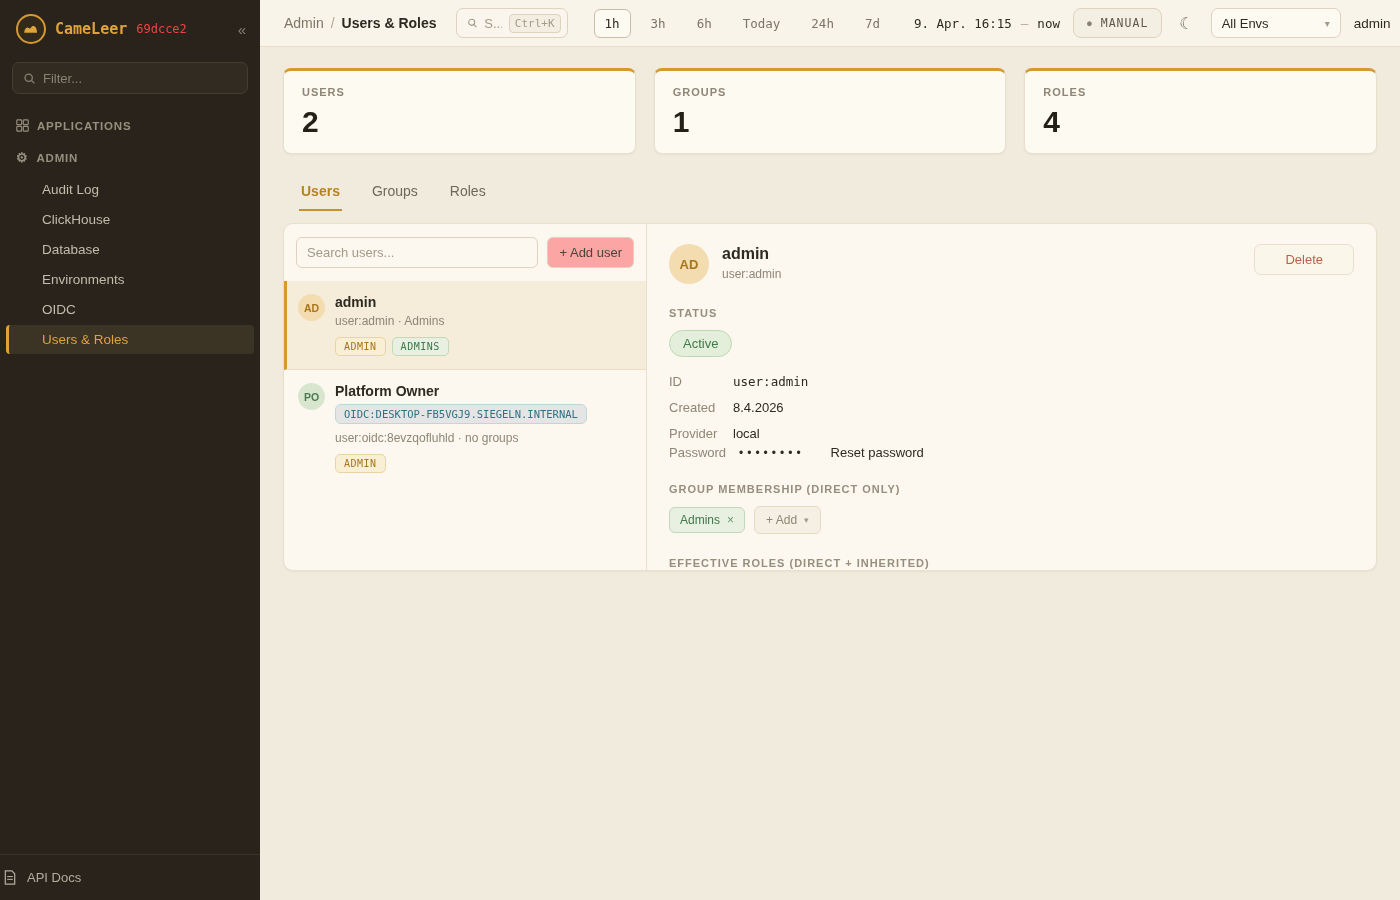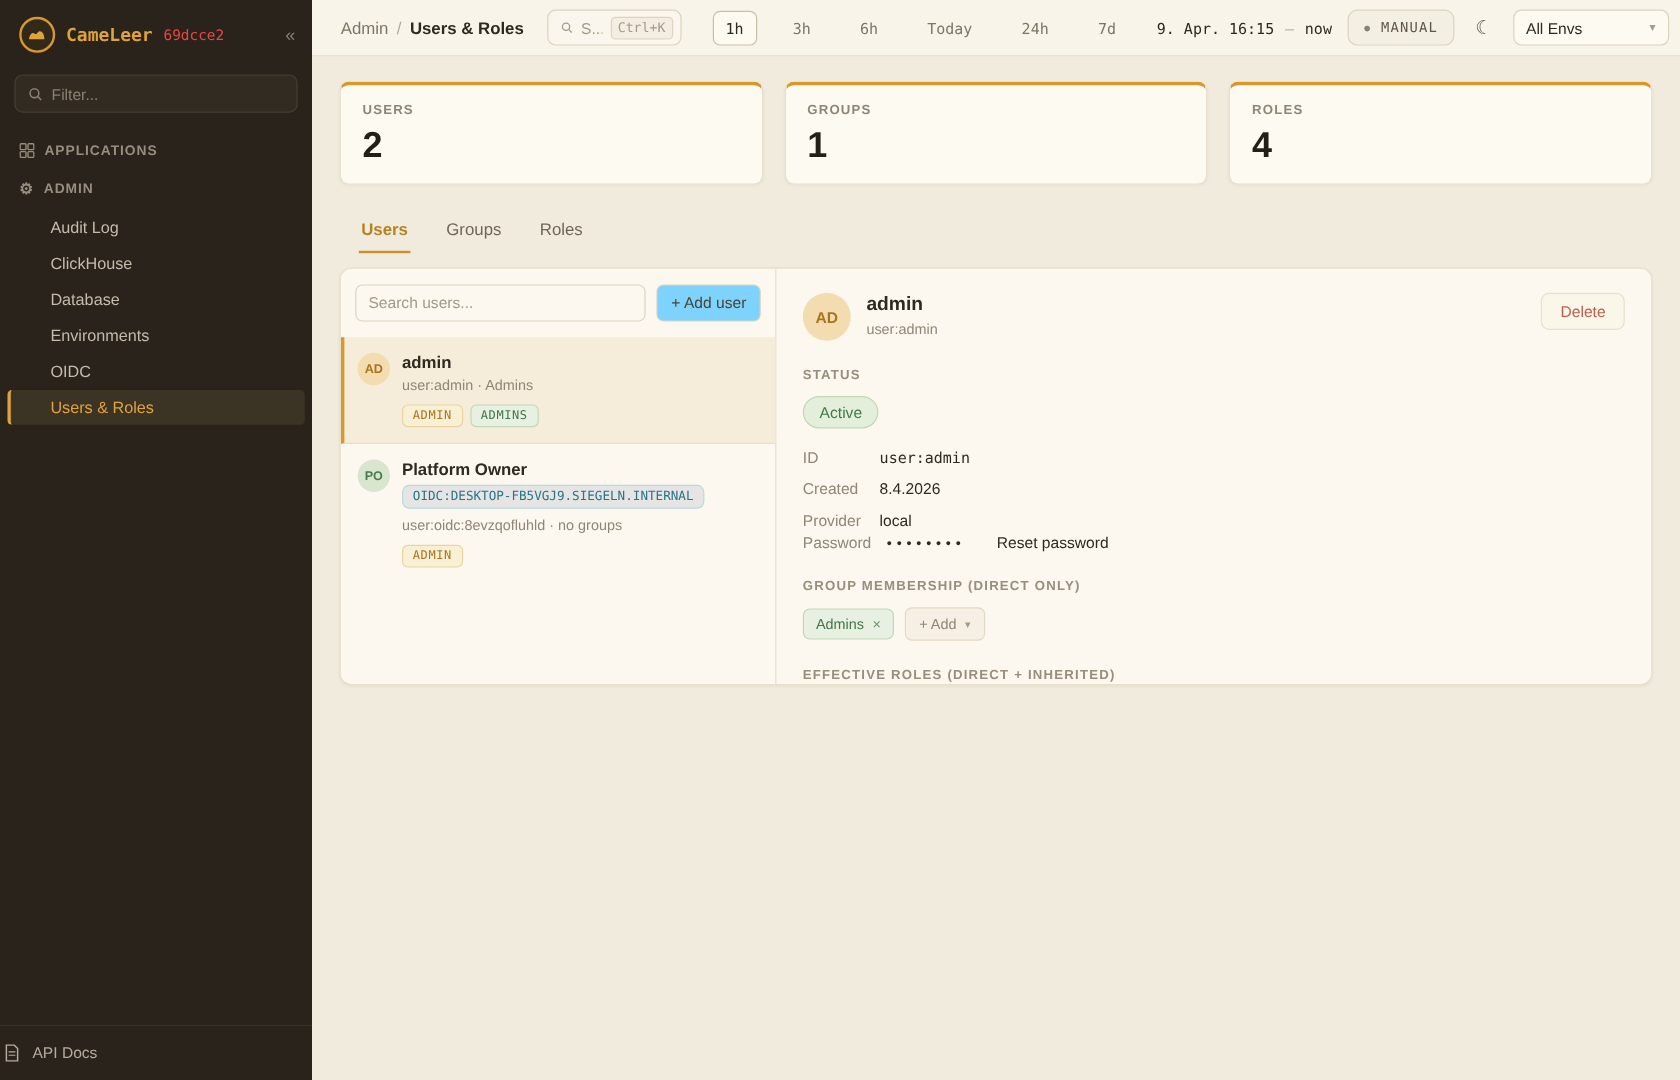--- a/index.html
+++ b/index.html
@@ -79,21 +79,21 @@
     display: flex; align-items: center; gap: 7px; padding: 0 6px 0 10px;
     width: 112px; cursor: pointer; margin-left: 6px;
   }
   .gs-ph { color: #a39a88; font-size: 13px; overflow: hidden; white-space: nowrap; }
   .global-search kbd {
     font-family: "DejaVu Sans Mono", monospace; font-size: 11px; color: #a39a88;
     border: 1px solid #ddd3bf; border-radius: 4px; padding: 2px 5px; background: #f3eee1;
     white-space: nowrap;
   }
   .v-divider { width: 1px; height: 23px; background: #ddd3bf; }
-  .time-ranges { display: flex; align-items: center; gap: 19px; }
+  .time-ranges { display: flex; align-items: center; gap: 9px; }
   .tr-btn {
     font-family: "DejaVu Sans Mono", monospace; font-size: 12.5px; color: #7d7566;
     padding: 6px 10px; border-radius: 6px; border: 1px solid transparent;
     background: transparent; cursor: pointer;
   }
   .tr-btn.active { background: #fdfaf2; border-color: #c9bfa8; color: #2e2921; }
   .time-display {
     font-family: "DejaVu Sans Mono", monospace; font-size: 12.5px; color: #2e2921;
     display: flex; align-items: center; gap: 9px; margin-left: 10px; white-space: nowrap;
   }
@@ -145,21 +145,21 @@
   .list-panel { width: 363px; min-width: 363px; border-right: 1px solid #e8dfcc; display: flex; flex-direction: column; }
   .list-toolbar { display: flex; gap: 9px; padding: 13px 12px; }
   .user-search {
     flex: 1; height: 31px; border: 1px solid #ddd3bf; border-radius: 6px; background: #fcf8ef;
     padding: 0 10px; font-size: 13px; color: #4a4337; outline: none;
     font-family: "Liberation Sans", sans-serif;
   }
   .user-search::placeholder { color: #a39a88; }
   .add-user-btn {
     height: 31px; padding: 0 11px; border: 1px solid #ddd3bf; border-radius: 6px;
-    background: #7dd3fc; font-size: 13px; color: #4a4337; cursor: pointer; white-space: nowrap;
+    background: #fca5a5; font-size: 13px; color: #4a4337; cursor: pointer; white-space: nowrap;
     font-family: "Liberation Sans", sans-serif;
   }
   .user-item {
     display: flex; gap: 10px; padding: 13px 14px 13px 11px;
     border-left: 3px solid transparent; cursor: pointer;
   }
   .user-item.selected { background: #f5edda; border-left-color: #d6992e; border-bottom: 1px solid #eadfc8; }
   .u-avatar {
     width: 27px; height: 27px; border-radius: 50%; flex-shrink: 0;
     display: flex; align-items: center; justify-content: center;
@@ -187,21 +187,21 @@
   .detail-panel { flex: 1; padding: 20px 22px; overflow: hidden; }
   .detail-head { display: flex; align-items: flex-start; gap: 13px; }
   .d-avatar {
     width: 40px; height: 40px; border-radius: 50%; background: #f3dcb0; color: #a8751c;
     display: flex; align-items: center; justify-content: center; font-size: 13px; font-weight: 700;
   }
   .d-name { font-size: 16px; font-weight: 700; color: #2e2921; margin-top: 1px; }
   .d-sub { font-size: 12px; color: #8f8676; margin-top: 4px; }
   .delete-btn {
     margin-left: auto; border: 1px solid #e8dfcc; border-radius: 7px; background: #fbf6ea;
-    color: #bb5f4a; font-size: 13px; padding: 7px 15px; cursor: pointer;
+    color: #bb5f4a; font-size: 13px; padding: 7px 30px; cursor: pointer;
     font-family: "Liberation Sans", sans-serif;
   }
   .sec-heading {
     font-size: 11px; font-weight: 700; letter-spacing: 1px; color: #978e7d;
     margin-top: 23px; margin-bottom: 11px;
   }
   .status-pill {
     display: inline-block; background: #e4efdb; border: 1px solid #bfd8b2; color: #3f7a49;
     font-size: 13px; padding: 5px 13px; border-radius: 14px;
   }

